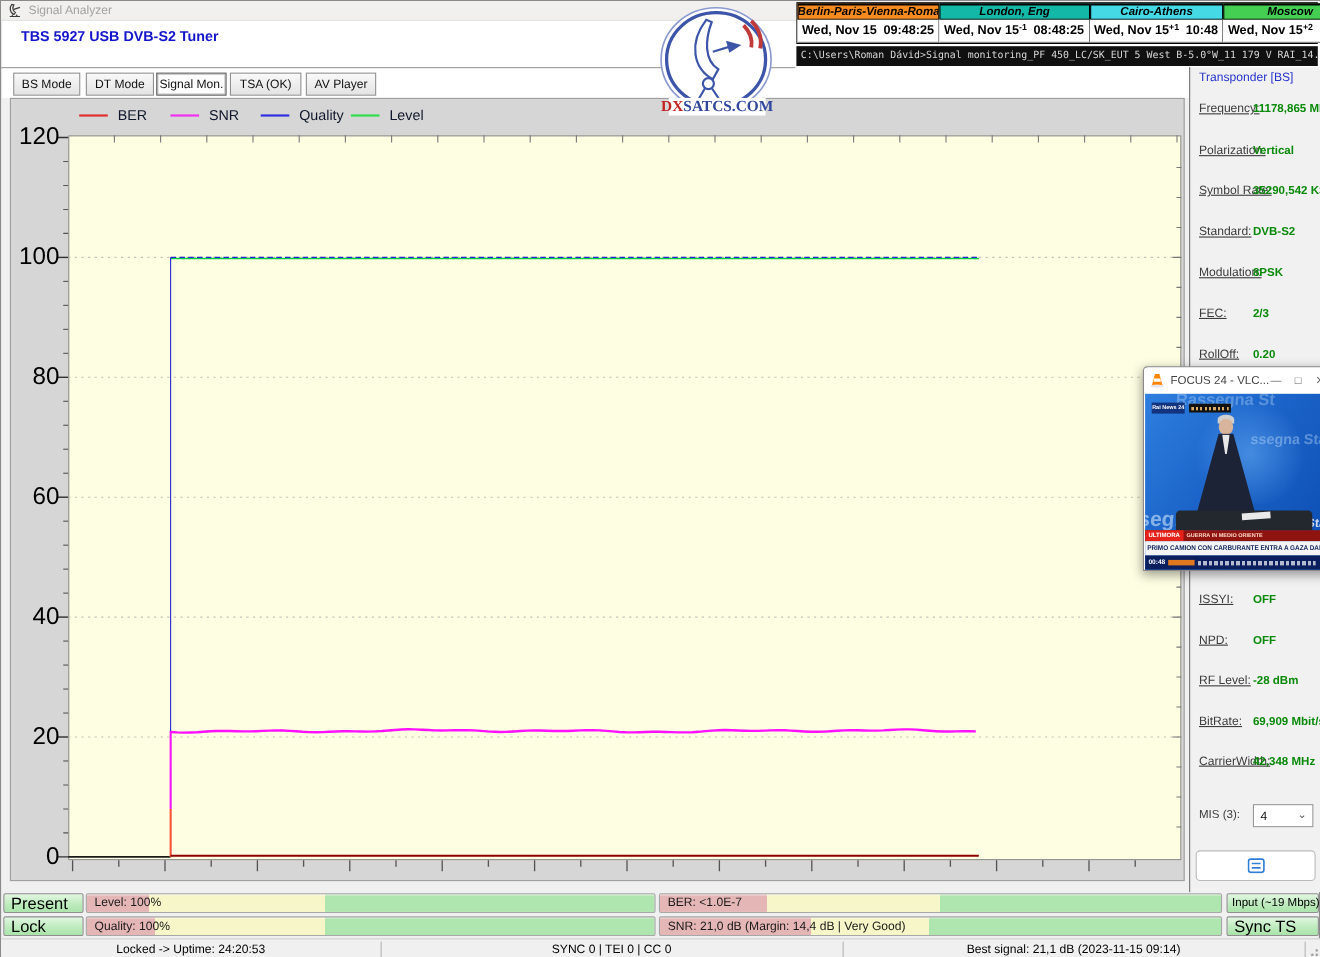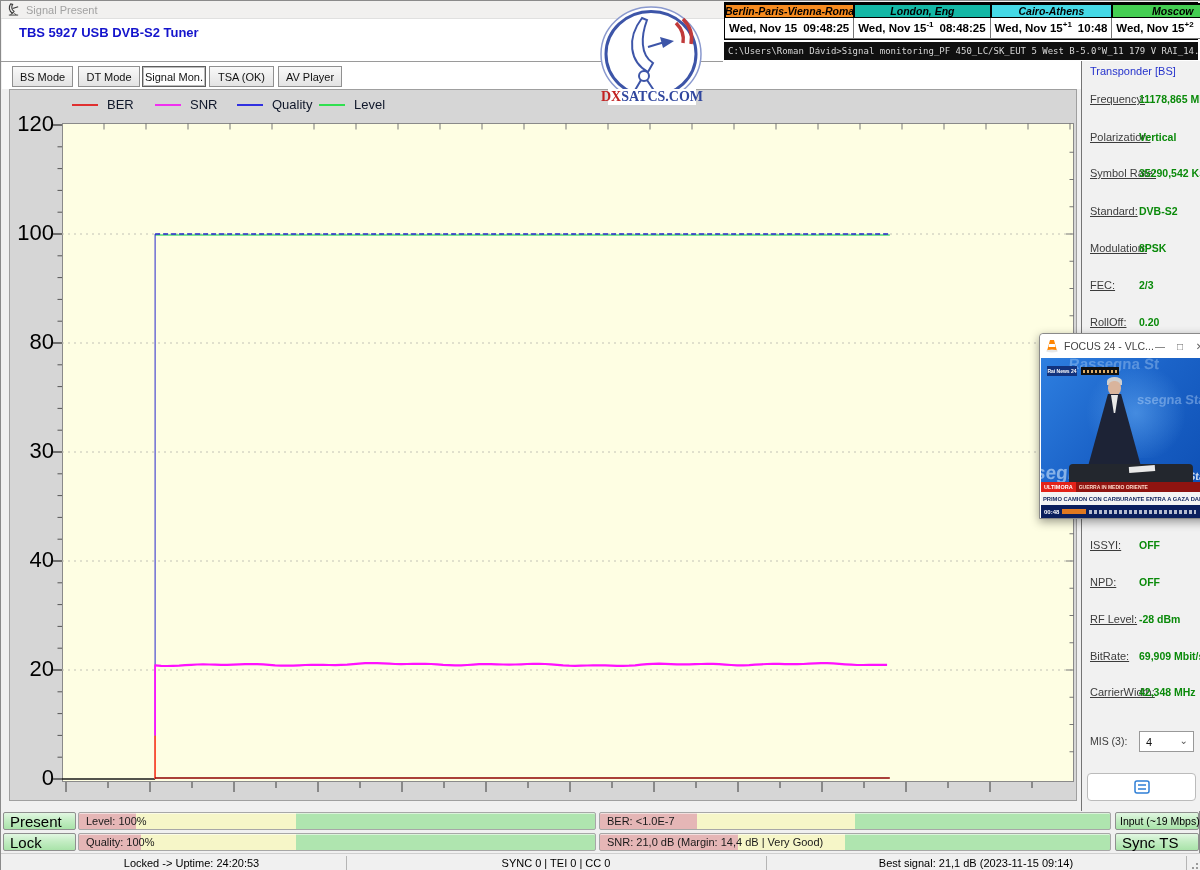--- a/index.html
+++ b/index.html
@@ -96,21 +96,21 @@
 <body>
 
 <div class="app">
 
   <div class="titlebar">
     <svg class="wicon" viewBox="0 0 14 14">
       <path d="M4,1 C1.5,4 2,9 6,11 L7.5,9 C4.5,7.5 4.8,3.5 6,1.5 Z" fill="none" stroke="#3a3a3a" stroke-width="1.2"></path>
       <path d="M6,6 L12,4" stroke="#3a3a3a" stroke-width="1.2"></path>
       <path d="M2,13 L12,13 M5,11 L4,13 M8,11 L10,13" stroke="#3a3a3a" stroke-width="1"></path>
     </svg>
-    <span class="wtitle">Signal Present</span>
+    <span class="wtitle">Signal Analyzer</span>
   </div>
 
   <div class="header-white"></div>
   <div class="tuner-title">TBS 5927 USB DVB-S2 Tuner</div>
   <div class="hdr-divider"></div>
 
   <div class="clocks">
     <div class="clock-head" style="background: rgb(246, 139, 31);">Berlin-Paris-Vienna-Roma</div>
     <div class="clock-head" style="background: #14b8a6;">London, Eng</div>
     <div class="clock-head" style="background: rgb(69, 217, 230);">Cairo-Athens</div>
@@ -291,21 +291,21 @@
         <line x1="145.10399999999998" y1="144" x2="879.8159999999999" y2="144" stroke="#2525cc" stroke-width="1.3" stroke-dasharray="5 3"></line>
         <line x1="145.10399999999998" y1="689" x2="145.10399999999998" y2="645.4" stroke="#ff5030" stroke-width="1.8"></line>
         <line x1="145.10399999999998" y1="645.4" x2="145.10399999999998" y2="574.55" stroke="#ff10ff" stroke-width="1.8"></line>
         <path d="M145.1,575.4 L151.1,575.8 L157.1,576.0 L163.1,575.9 L169.1,575.7 L175.1,575.2 L181.1,574.8 L187.1,574.5 L193.1,574.4 L199.1,574.5 L205.1,574.7 L211.1,574.9 L217.1,574.9 L223.1,574.7 L229.1,574.4 L235.1,574.2 L241.1,574.0 L247.1,574.1 L253.1,574.4 L259.1,574.8 L265.1,575.3 L271.1,575.6 L277.1,575.7 L283.1,575.6 L289.1,575.3 L295.1,575.0 L301.1,574.8 L307.1,574.8 L313.1,574.9 L319.1,575.0 L325.1,575.1 L331.1,574.9 L337.1,574.6 L343.1,574.1 L349.1,573.6 L355.1,573.2 L361.1,573.0 L367.1,573.1 L373.1,573.4 L379.1,573.7 L385.1,574.0 L391.1,574.1 L397.1,574.0 L403.1,573.9 L409.1,573.8 L415.1,573.8 L421.1,574.0 L427.1,574.4 L433.1,574.9 L439.1,575.2 L445.1,575.4 L451.1,575.3 L457.1,575.0 L463.1,574.6 L469.1,574.2 L475.1,574.1 L481.1,574.1 L487.1,574.3 L493.1,574.5 L499.1,574.6 L505.1,574.5 L511.1,574.3 L517.1,574.0 L523.1,573.8 L529.1,573.8 L535.1,574.0 L541.1,574.4 L547.1,574.9 L553.1,575.4 L559.1,575.7 L565.1,575.8 L571.1,575.7 L577.1,575.5 L583.1,575.3 L589.1,575.3 L595.1,575.4 L601.1,575.6 L607.1,575.8 L613.1,575.8 L619.1,575.7 L625.1,575.3 L631.1,574.7 L637.1,574.2 L643.1,573.9 L649.1,573.7 L655.1,573.8 L661.1,574.1 L667.1,574.3 L673.1,574.4 L679.1,574.4 L685.1,574.2 L691.1,574.0 L697.1,573.9 L703.1,573.9 L709.1,574.2 L715.1,574.6 L721.1,575.0 L727.1,575.3 L733.1,575.3 L739.1,575.1 L745.1,574.7 L751.1,574.3 L757.1,574.0 L763.1,573.9 L769.1,573.9 L775.1,574.1 L781.1,574.2 L787.1,574.2 L793.1,574.0 L799.1,573.6 L805.1,573.3 L811.1,573.1 L817.1,573.1 L823.1,573.3 L829.1,573.8 L835.1,574.3 L841.1,574.7 L847.1,575.0 L853.1,575.0 L859.1,574.9 L865.1,574.8 L871.1,574.8 L877.1,574.9" fill="none" stroke="#ff10ff" stroke-width="2.2"></path>
         <line x1="145.10399999999998" y1="688" x2="879.8159999999999" y2="688" stroke="#8e0000" stroke-width="1.7"></line>
       </svg>
     <div id="ylabels">
         <div class="ylabel" style="left: 0px; top: 676px;">0</div>
         <div class="ylabel" style="left: 0px; top: 567px;">20</div>
         <div class="ylabel" style="left: 0px; top: 458px;">40</div>
-        <div class="ylabel" style="left: 0px; top: 349px;">30</div>
+        <div class="ylabel" style="left: 0px; top: 349px;">60</div>
         <div class="ylabel" style="left: 0px; top: 240px;">80</div>
         <div class="ylabel" style="left: 0px; top: 131px;">100</div>
         <div class="ylabel" style="left: 0px; top: 22px;">120</div>
       </div>
   </div>
 
   <div class="sidebar">
     <div class="sb-title">Transponder [BS]</div>
     <div id="sb-rows">
         <div class="srow" style="top: 32px;">
@@ -424,21 +424,21 @@
   <div class="sbar" style="left: 598px; top: 811px; width: 512px; background: linear-gradient(90deg, rgb(229, 182, 182) 0%, rgb(229, 182, 182) 19%, rgb(246, 246, 200) 19%, rgb(246, 246, 200) 50%, rgb(175, 229, 175) 50%, rgb(175, 229, 175) 100%);">
       <span>BER: &lt;1.0E-7</span>
     </div>
   <div class="sbar" style="left: 598px; top: 832px; width: 512px; background: linear-gradient(90deg, rgb(229, 182, 182) 0%, rgb(229, 182, 182) 27%, rgb(246, 246, 200) 27%, rgb(246, 246, 200) 48%, rgb(175, 229, 175) 48%, rgb(175, 229, 175) 100%);">
       <span>SNR: 21,0 dB (Margin: 14,4 dB | Very Good)</span>
     </div>
   <div class="badge" style="left:1114px;top:811px;width:84px;font-size:10.5px;padding-left:4px;">Input (~19 Mbps)</div>
   <div class="badge" style="left:1114px;top:832px;width:84px;">Sync TS</div>
 
   <div class="statusbar">
-    <div class="sb-seg" style="left:0;width:345px;margin-left:18px;">Locked -&gt; Uptime: 24:20:53</div>
+    <div class="sb-seg" style="left:0;width:345px;">Locked -&gt; Uptime: 24:20:53</div>
     <div class="sb-sep" style="left:345px;"></div>
     <div class="sb-seg" style="left:345px;width:420px;">SYNC 0 | TEI 0 | CC 0</div>
     <div class="sb-sep" style="left:765px;"></div>
     <div class="sb-seg" style="left:765px;width:420px;">Best signal: 21,1 dB (2023-11-15 09:14)</div>
     <div class="sb-sep" style="left:1185px;"></div>
     <div class="grip"></div>
   </div>
 
 </div>
 

